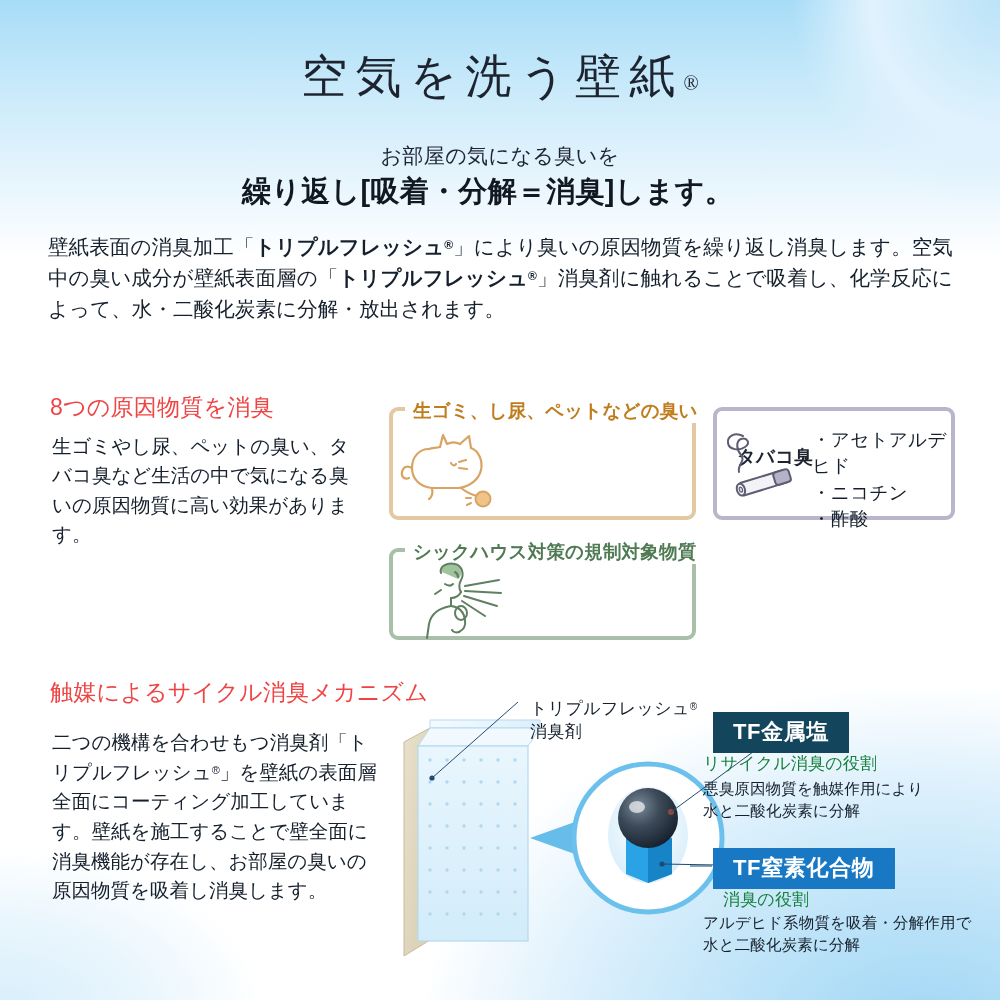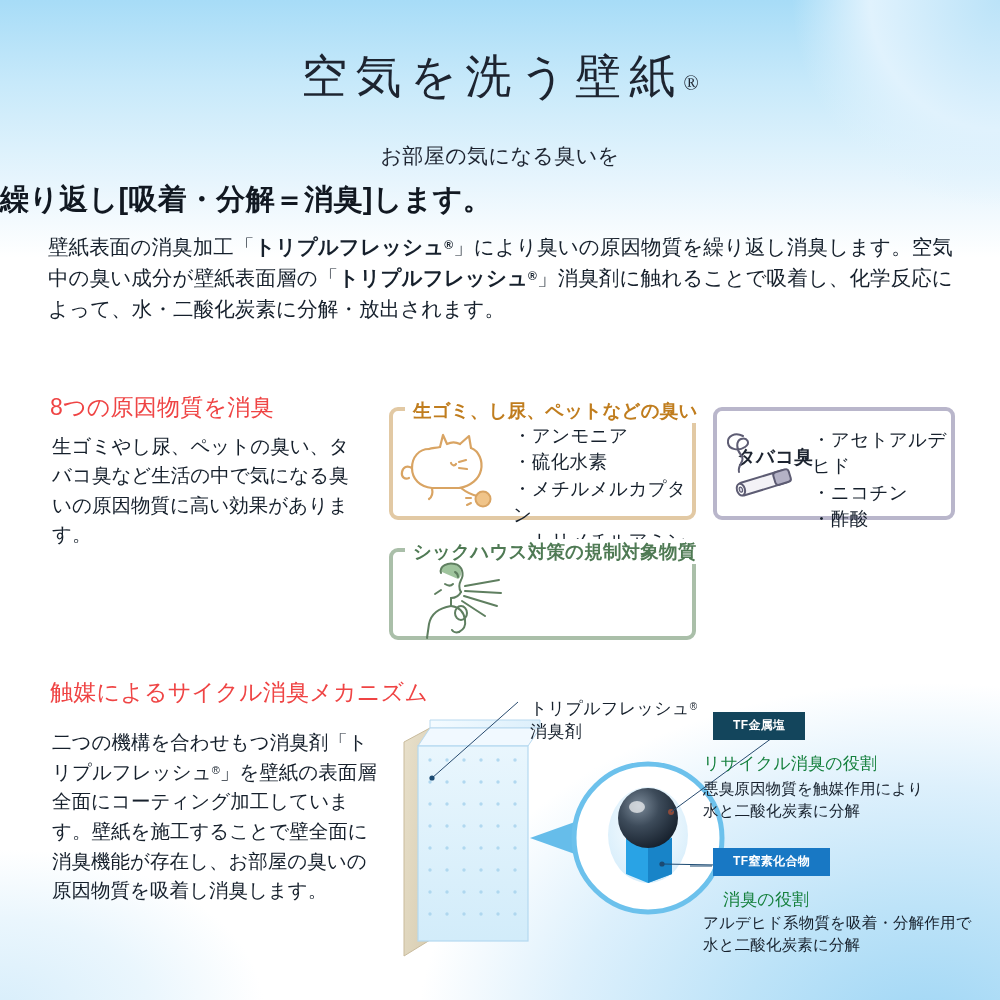--- a/index.html
+++ b/index.html
@@ -81,25 +81,25 @@
     text-align: center;
     font-size: 21px;
     color: #1d2430;
     letter-spacing: 0.02em;
   }
   .sub-line2 {
     position: absolute;
     top: 172px;
     left: 0;
     width: 976px;
+    text-align: center;
     font-size: 29px;
     font-weight: bold;
     color: #111821;
     letter-spacing: 0.01em;
-    margin-top: 8px;
   }
 
   
   .lead {
     position: absolute;
     top: 231px;
     left: 48px;
     width: 905px;
     font-size: 20.5px;
     line-height: 1.52;
@@ -187,21 +187,21 @@
   #label-tf {
     top: 8px;
     left: 140px;
     font-size: 17px;
   }
   #label-tf .reg-sm { font-size: 10px; vertical-align: 0.45em; }
 
   .tag {
     position: absolute;
     color: #ffffff;
-    font-size: 12px;
+    font-size: 22px;
     font-weight: bold;
     padding: 5px 20px 6px 20px;
     letter-spacing: 0.03em;
     white-space: nowrap;
   }
   #tag-metal { top: 22px; left: 323px; background: #13455c; }
   #tag-nitro { top: 158px; left: 323px; background: #1878c4; }
 
   .desc-head {
     position: absolute;
@@ -257,26 +257,20 @@
             <path d="M60 35 L67 33"></path>
             <path d="M60 41 L68 42"></path>
             <path d="M52 36 C53 39 56 39 57 37"></path>
             <path d="M62 61 C67 65 73 68 79 69"></path>
             <path d="M13 41 C8 38 4 40 3 45 C2 50 6 53 10 51"></path>
             <path d="M33 61 C34 66 33 70 30 72"></path>
           </g>
           <circle cx="84" cy="72" r="7.5" fill="#f0c489" stroke="#d9a463" stroke-width="2"></circle>
           <path d="M72 76 L68 78 M72 71 L67 71" stroke="#d9a463" stroke-width="2" stroke-linecap="round" fill="none"></path>
         </svg>
-      </div>
-      <div class="obox-list">
-        <div>・アンモニア</div>
-        <div>・硫化水素</div>
-        <div>・メチルメルカプタン</div>
-        <div>・トリメチルアミン</div>
       </div>
     </div>
 
     <div class="obox" id="box-tobacco">
       <div class="obox-title">タバコ臭</div>
       <div class="illus" id="illus-cig">
         <svg width="86" height="78" viewBox="0 0 86 78">
           <g fill="none" stroke="#5d5c73" stroke-width="2" stroke-linecap="round" stroke-linejoin="round">
             <path d="M20 9 C12 5 4 9 5 16 C6 23 16 24 22 20 C28 16 24 10 18 12 C13 14 13 22 18 28 C23 34 14 38 16 45"></path>
           </g>

